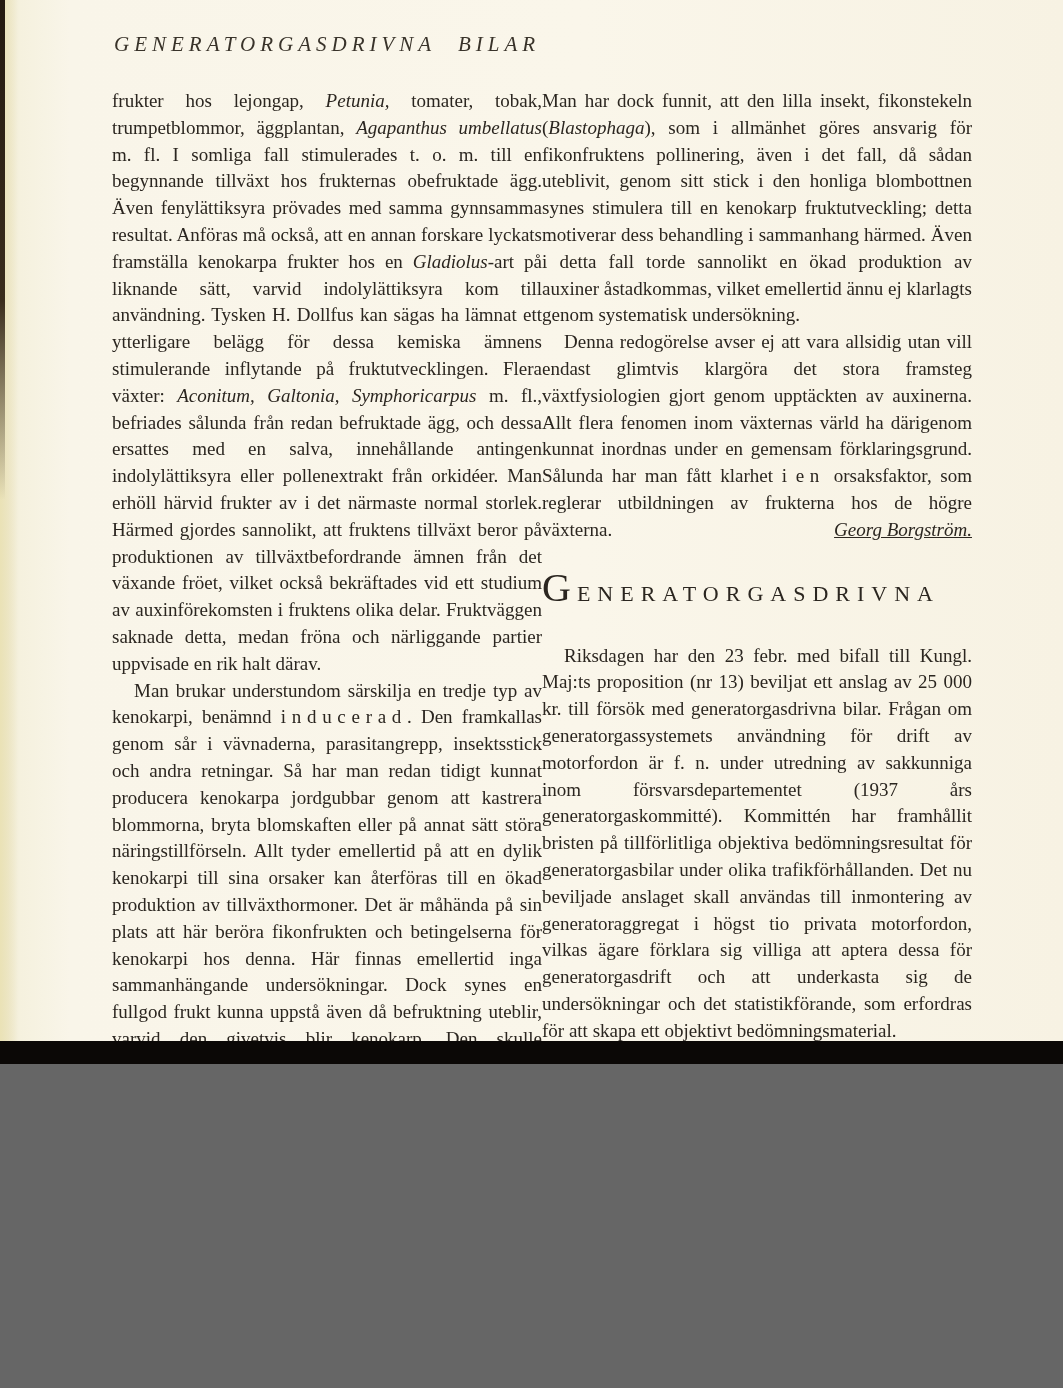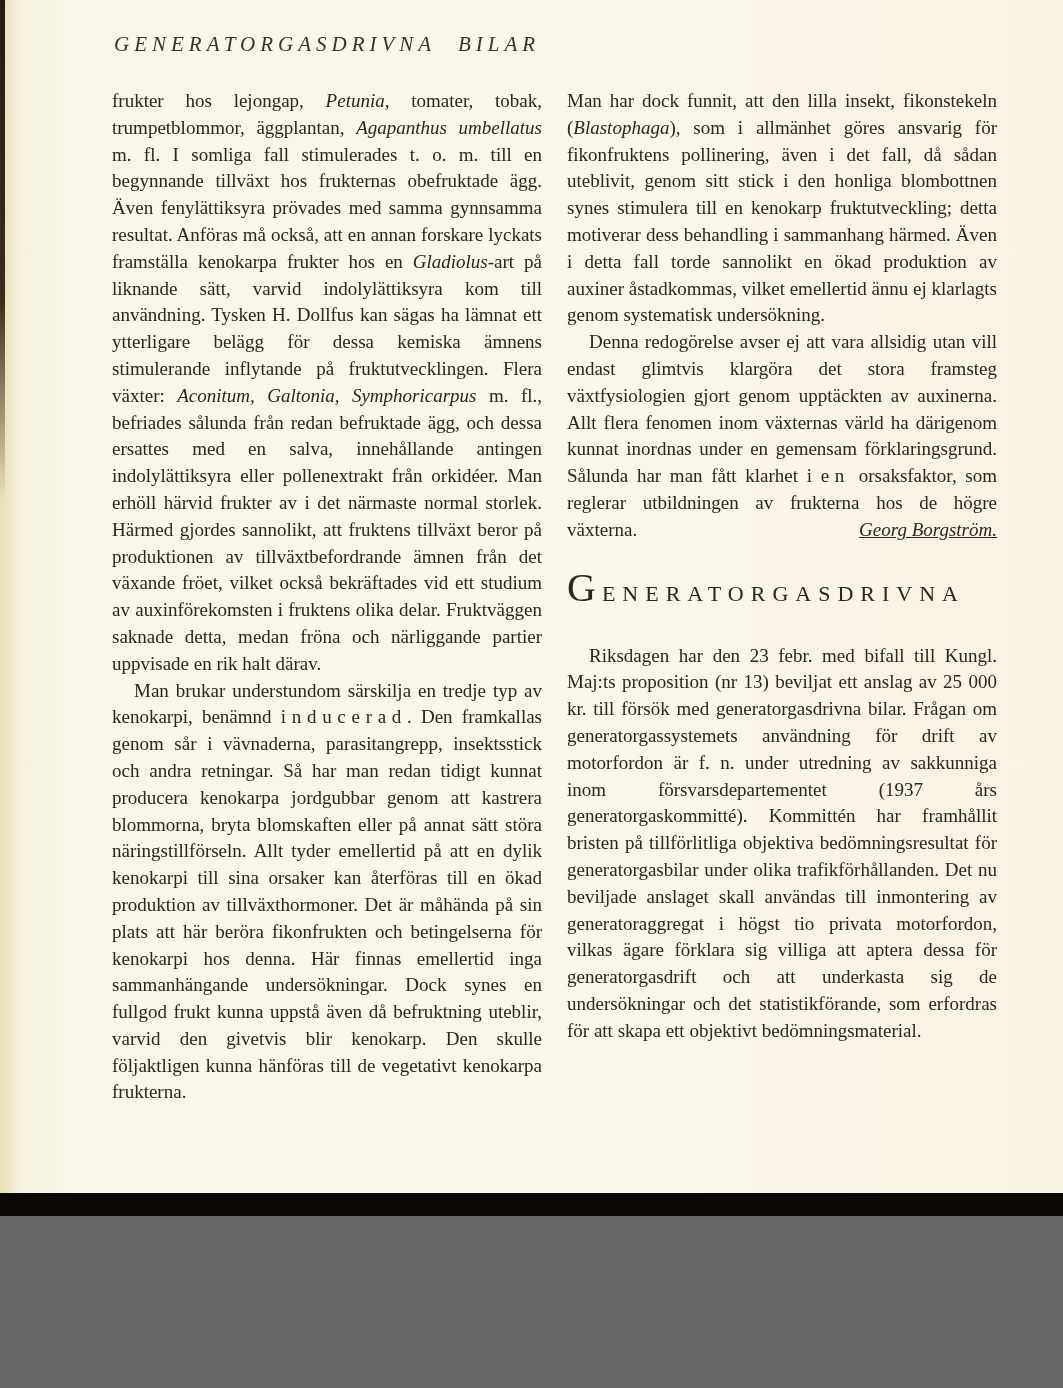--- a/index.html
+++ b/index.html
@@ -1,17 +1,17 @@
 <!DOCTYPE html>
 <html lang="sv"><head>
 <meta charset="utf-8">
 <style>
   html,body { margin:0; padding:0; background:#666; }
   .page {
-    position:relative; width:1063px; height:1216px; overflow:hidden;
+    position:relative; width:1063px; height:1064px; overflow:hidden;
     background:linear-gradient(90deg,#ece5cc 0px,#f5f1de 20px,#f9f5e9 70px,#faf6ea 55%,#f7f2e3 100%);
     font-family:"Liberation Serif","DejaVu Serif",serif;
     color:#2b2620;
   }
   .edge-dark-line {
     position:absolute; left:0; top:0; width:5px; height:500px;
     background:linear-gradient(180deg,#241a10 0%,#3a2d1c 60%,rgba(58,45,28,0) 100%);
   }
   .edge-yellow {
     position:absolute; left:0; top:0; width:18px; height:100%;
@@ -20,21 +20,21 @@
   .bottom-strip {
     position:absolute; left:0; bottom:0; width:100%; height:23px; background:#0b0806;
   }
   .running-header {
     position:absolute; left:114px; top:32px;
     font-style:italic; font-size:21px; letter-spacing:5px; word-spacing:12px;
     color:#39332a; white-space:nowrap;
   }
   .cols {
     position:absolute; left:112px; top:88px; width:886px;
-    display:flex; gap:25px;
+    display:flex; 
   }
   .col {
     width:430px; font-size:19px; line-height:26.8px;
     text-align:justify; hyphens:auto; -webkit-hyphens:auto;
   }
   .col p { margin:0; }
   .col p.indent { text-indent:22px; }
   .it { font-style:italic; }
   .sp { letter-spacing:0.3em; }
   .signature { float:right; font-style:italic;text-decoration:underline; }

